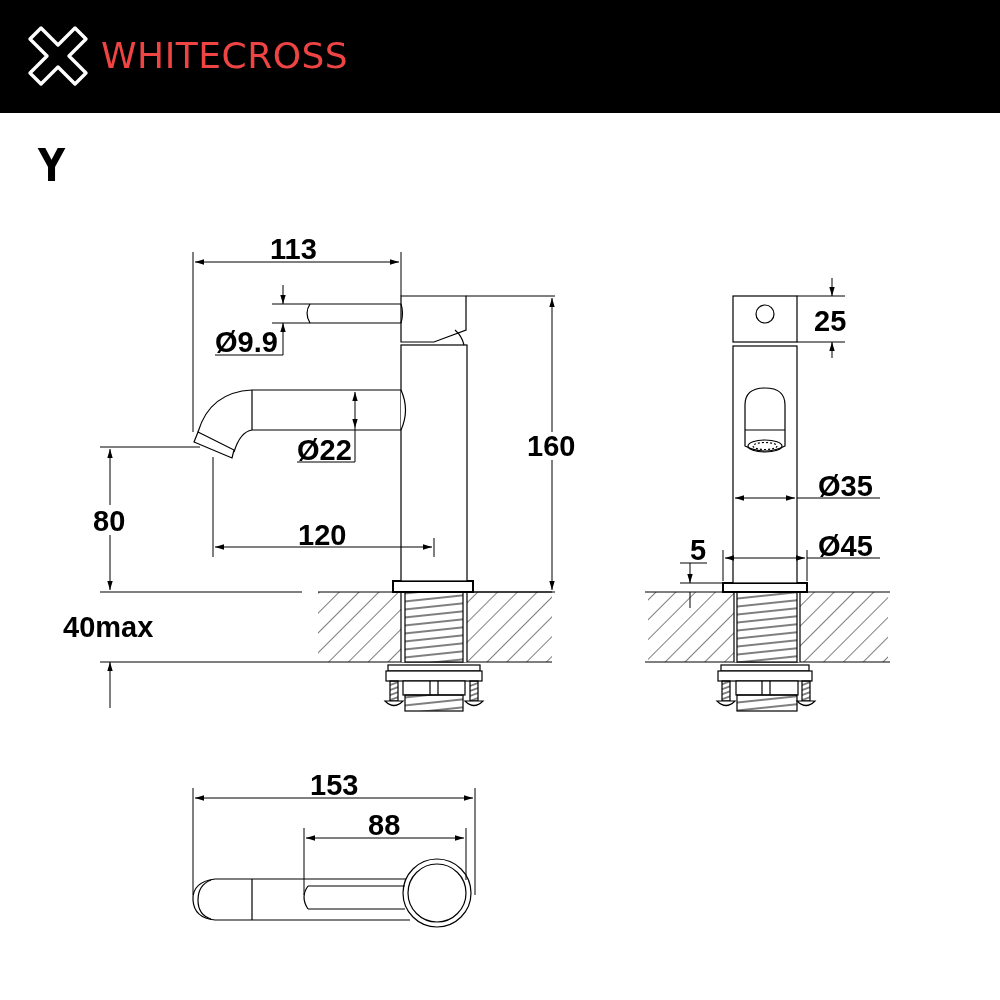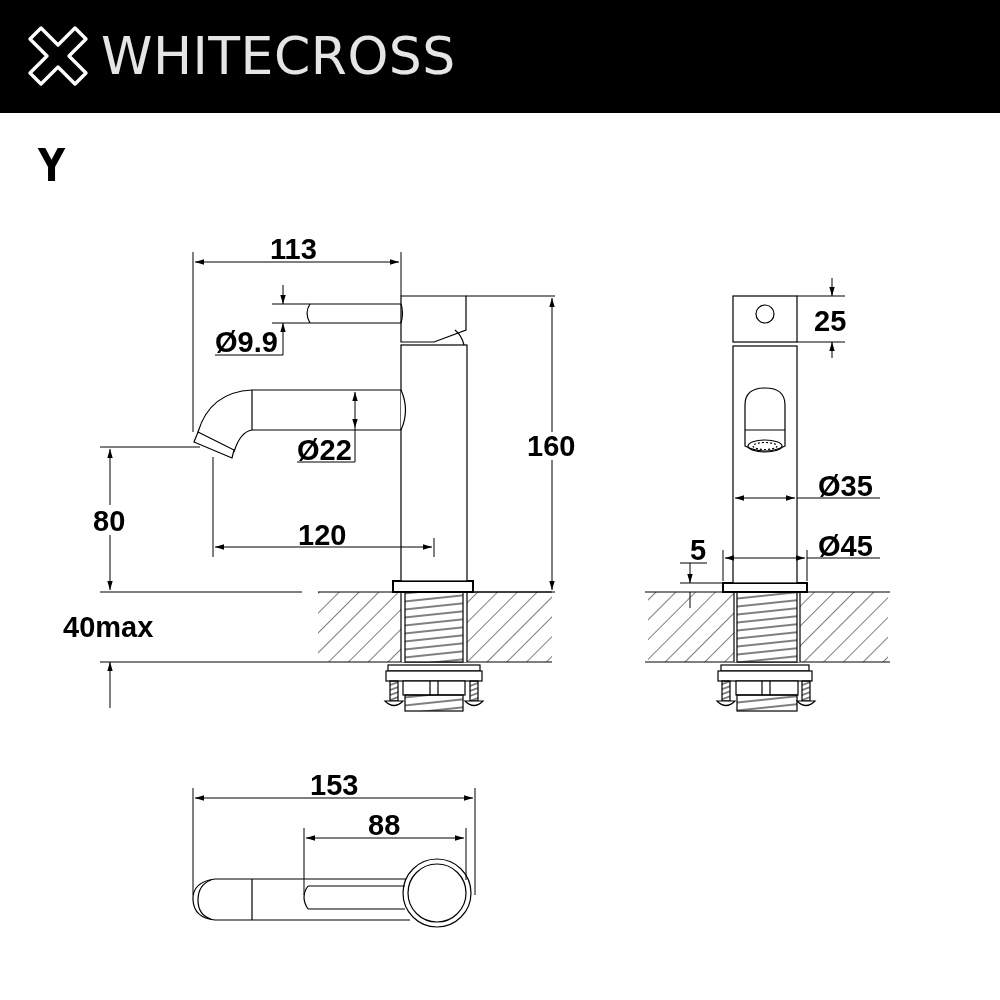--- a/index.html
+++ b/index.html
@@ -1,19 +1,19 @@
 <!DOCTYPE html>
 <html><head>
 <meta charset="utf-8">
 <style>
   html, body { margin: 0; padding: 0; background: #ffffff; }
   body { width: 1000px; height: 1000px; position: relative; overflow: hidden; font-family: "Liberation Sans", sans-serif; }
   .header { position: absolute; left: 0; top: 0; width: 1000px; height: 113px; background: #000000; }
   .logo-icon { position: absolute; left: 27px; top: 25px; width: 62px; height: 62px; }
-  .brand { position: absolute; left: 101px; top: 30px; font-family: "DejaVu Sans", sans-serif; font-size: 52px; letter-spacing: 0.5px; color: #e5e5e5; font-weight: normal; line-height: 52px; }
+  .brand { position: absolute; left: 101px; top: 30px; font-family: "DejaVu Sans", sans-serif; font-size: 36px; letter-spacing: 0.5px; color: #ef4444; font-weight: normal; line-height: 52px; }
   .variant { position: absolute; left: 38px; top: 140px; font-family: "DejaVu Sans", sans-serif; font-weight: bold; font-size: 44px; color: #000; transform: scaleX(0.85); transform-origin: left top; }
   svg.drawing { position: absolute; left: 0; top: 0; }
   .dim { font-family: "Liberation Sans", sans-serif; font-weight: bold; font-size: 29px; fill: #000; }
 </style>
 </head>
 <body>
 
 <div class="header">
   <svg class="logo-icon" viewBox="0 0 62 62">
     <path d="M14 3 L31 20 L48 3 L59 14 L42 31 L59 48 L48 59 L31 42 L14 59 L3 48 L20 31 L3 14 Z" fill="none" stroke="#fff" stroke-width="3.4" stroke-linejoin="round"></path>

